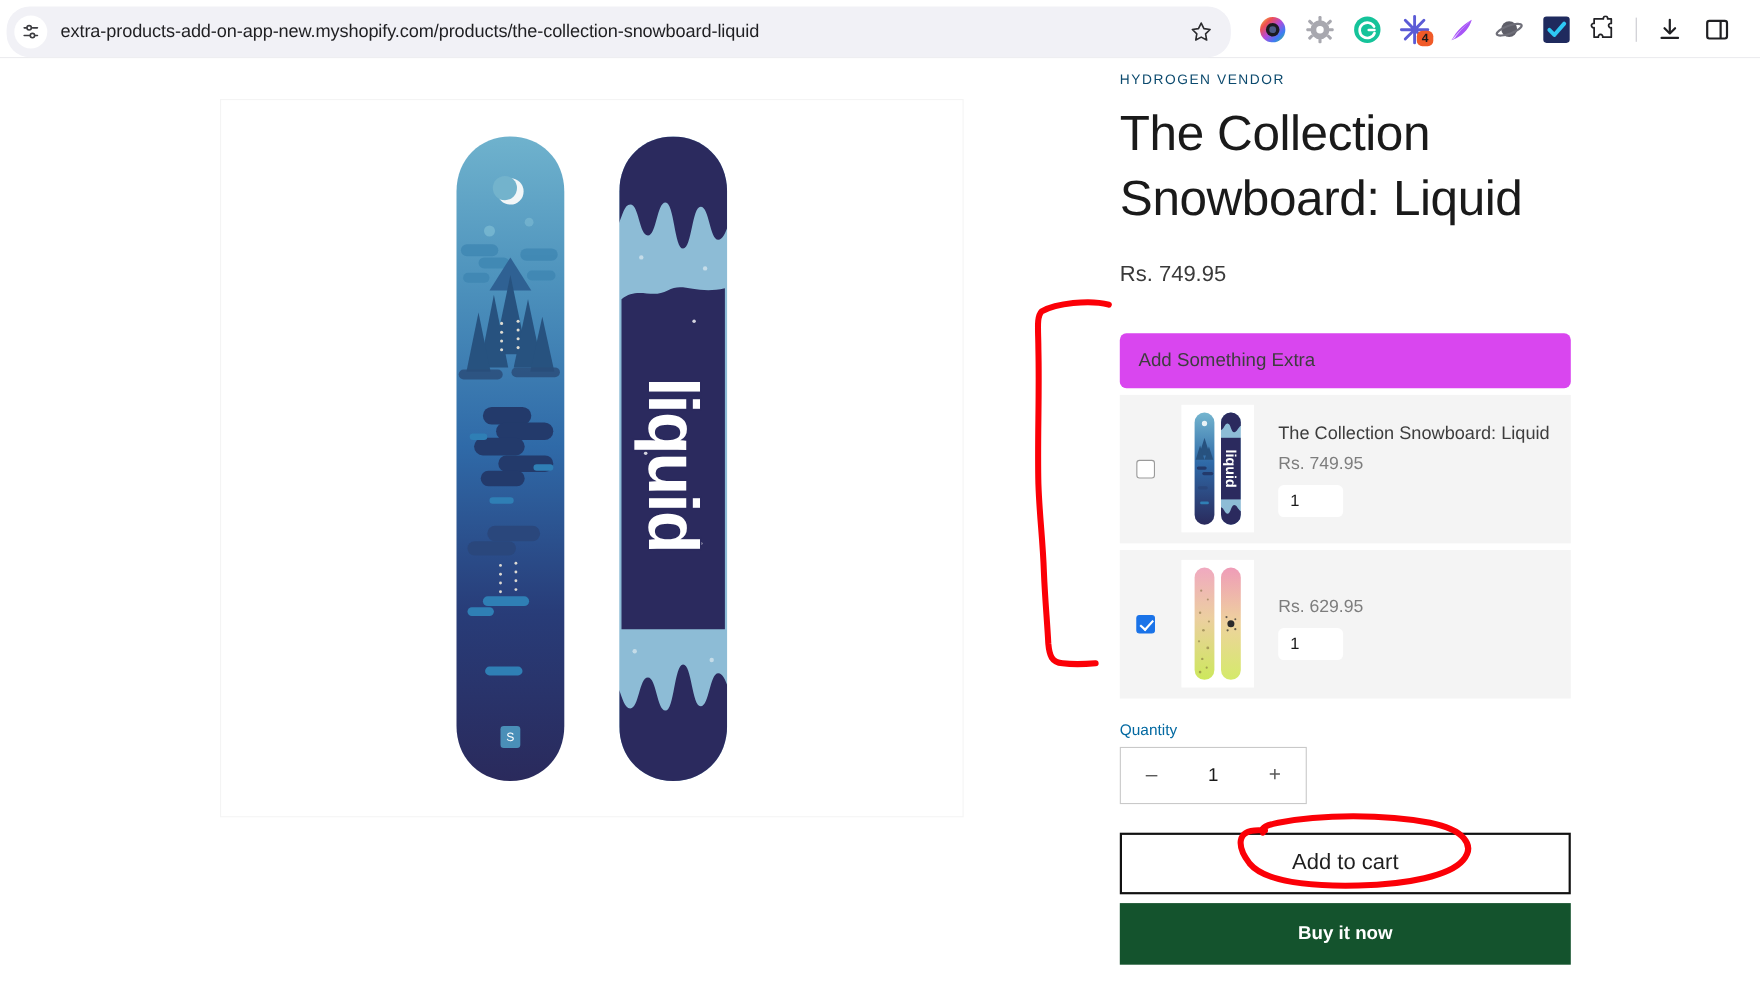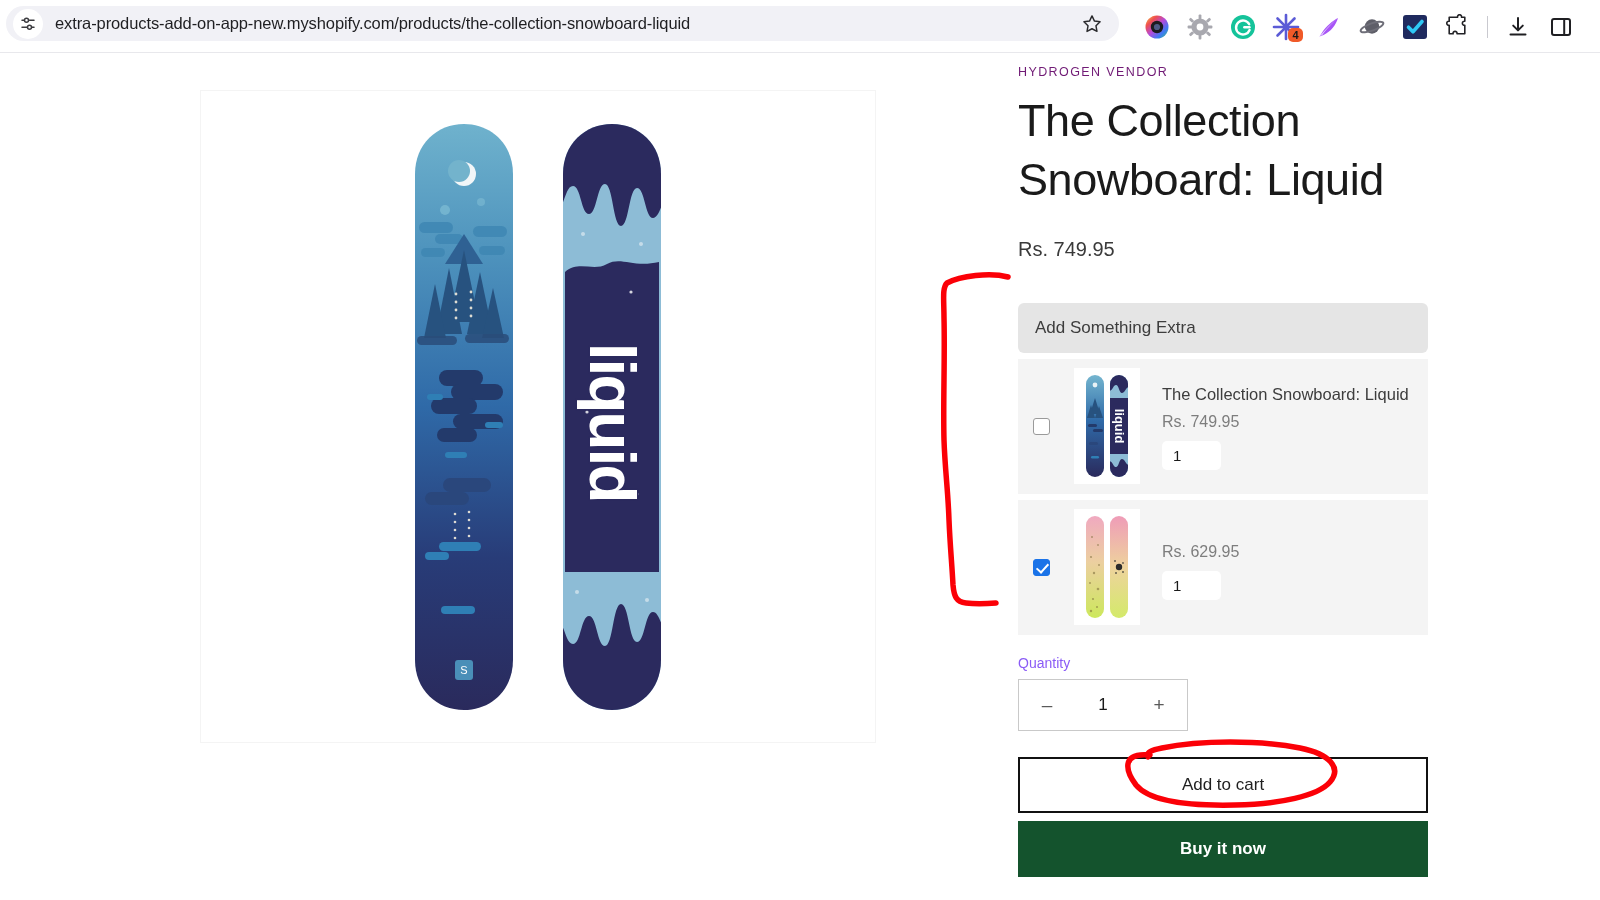--- a/index.html
+++ b/index.html
@@ -22,21 +22,21 @@
     display: flex;
     align-items: center;
     border-bottom: 1px solid #e8e8ec;
   }
 
   #omnibox {
     position: absolute;
     left: 6px;
     top: 6px;
     width: 1113px;
-    height: 35px;
+    height: 46px;
     background: #f1f1f6;
     border-radius: 21px;
     display: flex;
     align-items: center;
   }
 
   #site-info-btn {
     width: 30px; height: 30px;
     margin-left: 7px;
     border-radius: 50%;
@@ -141,21 +141,21 @@
   #info {
     position: absolute;
     left: 1018px;
     top: 0px;
     width: 420px;
   }
 
   #vendor {
     font-size: 12.5px;
     letter-spacing: 1.4px;
-    color: #701a75;
+    color: #0c4a6e;
     text-transform: uppercase;
     margin-top: 12px;
   }
 
   #product-title {
     font-size: 45px;
     line-height: 1.32;
     font-weight: 400;
     color: #1a1a1a;
     letter-spacing: -0.4px;
@@ -167,21 +167,21 @@
     color: #3a3a3a;
     margin-top: 28px;
   }
 
   
   #addon-widget {
     margin-top: 42px;
     width: 410px;
   }
   #addon-header {
-    background: #e5e5e5;
+    background: #d946ef;
     border-radius: 6px;
     height: 50px;
     display: flex;
     align-items: center;
     padding-left: 17px;
     font-size: 17px;
     color: #3d3d3d;
   }
   .addon-item {
     background: #f4f4f4;
@@ -256,21 +256,21 @@
     display: flex;
     align-items: center;
     padding-left: 11px;
     font-size: 15px;
     color: #1a1a1a;
   }
 
   
   #qty-label {
     font-size: 14px;
-    color: #8b5cf6;
+    color: #0369a1;
     margin-top: 20px;
   }
   #qty-stepper {
     margin-top: 8px;
     width: 170px;
     height: 52px;
     border: 1px solid #c9c9c9;
     display: flex;
     align-items: center;
     justify-content: space-between;
@@ -289,21 +289,21 @@
   
   #add-to-cart {
     margin-top: 26px;
     width: 410px;
     height: 56px;
     border: 2px solid #111111;
     background: #ffffff;
     display: flex;
     align-items: center;
     justify-content: center;
-    font-size: 17px;
+    font-size: 20px;
     color: #1f1f1f;
   }
   #buy-it-now {
     margin-top: 8px;
     width: 410px;
     height: 56px;
     background: #14532d;
     display: flex;
     align-items: center;
     justify-content: center;

